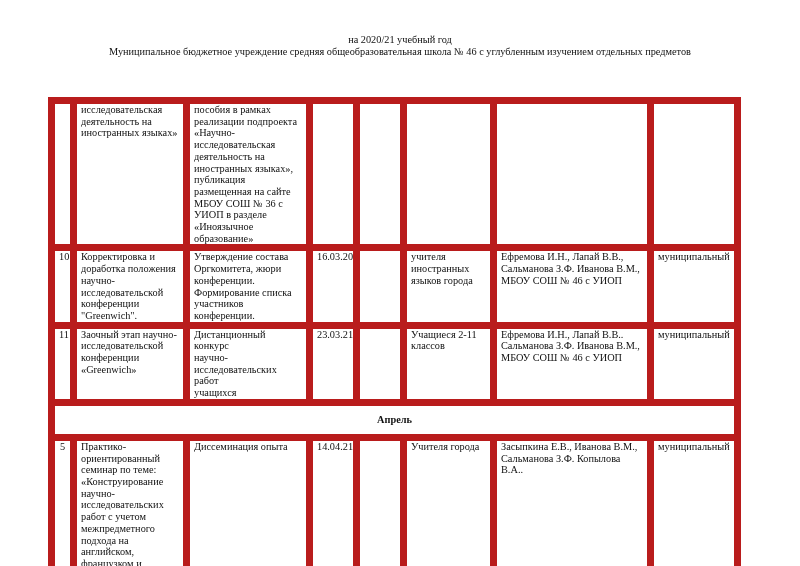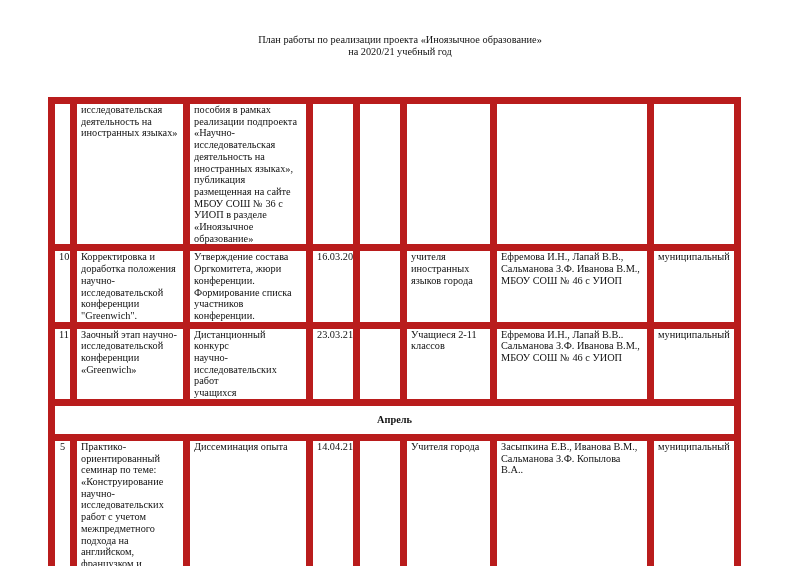--- a/index.html
+++ b/index.html
@@ -48,22 +48,22 @@
       text-align: center;
       font-weight: bold;
       height: 12px;
       padding: 8px;
     }
   </style>
 </head>
 <body>
 
 <div class="page-header">
-  <div>План работы по реализации проекта «Иноязычное образование»</div>
   <div>на 2020/21 учебный год</div>
+  <div>Муниципальное бюджетное учреждение средняя общеобразовательная школа № 46 с углубленным изучением отдельных предметов</div>
 </div>
 
 <table class="plan">
   <colgroup>
     <col style="width:22px">
     <col style="width:113px">
     <col style="width:123px">
     <col style="width:47px">
     <col style="width:47px">
     <col style="width:90px">

